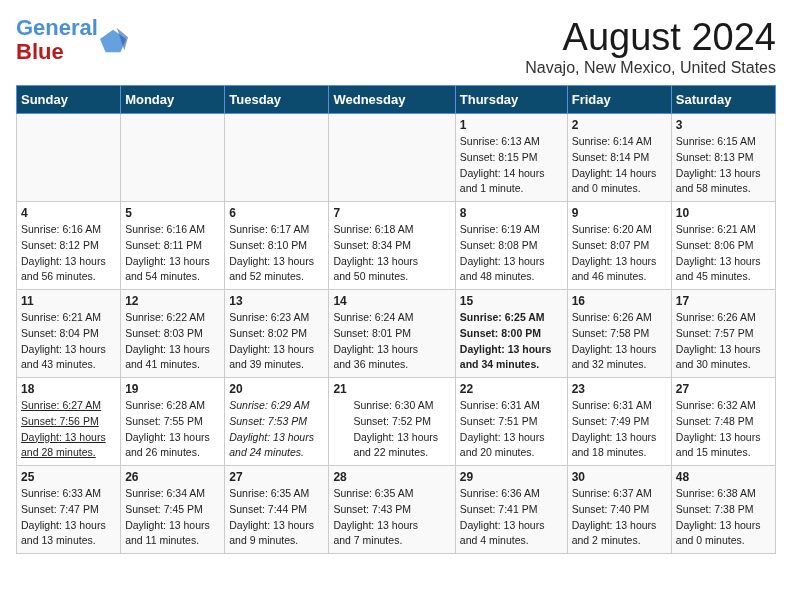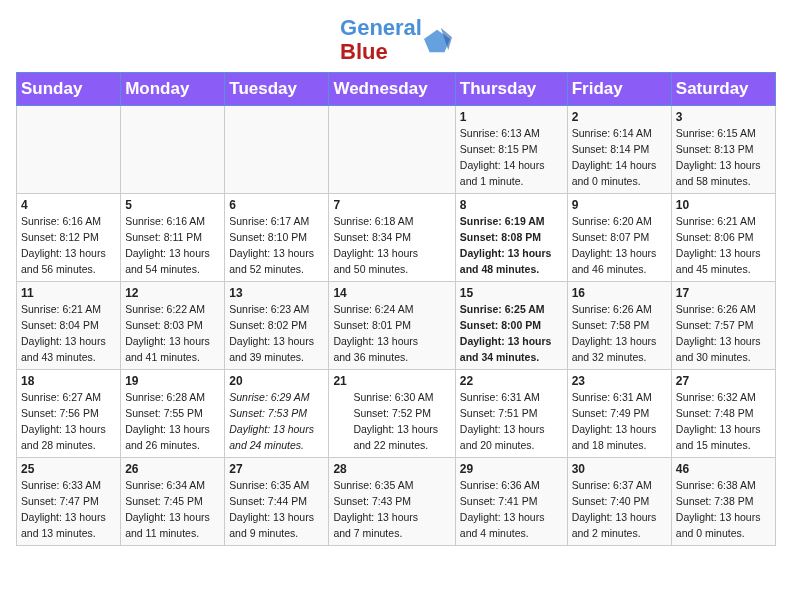--- a/index.html
+++ b/index.html
@@ -5,21 +5,21 @@
     * { box-sizing: border-box; margin: 0; padding: 0; }
     body {
       font-family: Arial, sans-serif;
       background: #fff;
       width: 792px;
       min-height: 612px;
       padding: 16px;
     }
     .header {
       display: flex;
-      justify-content: center;
+      justify-content: space-between;
       align-items: flex-start;
       margin-bottom: 8px;
     }
     .logo {
       display: flex;
       align-items: center;
     }
     .logo-text {
       font-size: 22px;
       font-weight: bold;
@@ -45,25 +45,25 @@
     .subtitle {
       font-size: 16px;
       color: #333;
     }
     table {
       width: 100%;
       border-collapse: collapse;
       font-size: 11px;
     }
     thead tr th {
-      background: #8b5cf6;
+      background: #0c4a6e;
       color: #fff;
       padding: 6px 4px;
       text-align: left;
-      font-size: 17px;
+      font-size: 13px;
       font-weight: bold;
       border: 1px solid #5a8de0;
     }
     tbody tr td {
       border: 1px solid #ccc;
       padding: 4px 4px;
       vertical-align: top;
       min-height: 80px;
       height: 80px;
       font-size: 10.5px;
@@ -95,20 +95,24 @@
         <div class="logo-text">
           <span>General</span><br><span style="color:#b91c1c">Blue</span>
         </div>
         <svg class="logo-icon" viewBox="0 0 30 30">
           <polygon points="14,4 28,14 22,28 6,28 0,14" fill="#4a90d9" opacity="0.85"></polygon>
           <polygon points="18,2 30,12 26,26" fill="#2a5aab" opacity="0.6"></polygon>
         </svg>
       </div>
     </div>
   </div>
+  <div class="title-section">
+    <div class="main-title">August 2024</div>
+    <div class="subtitle">Navajo, New Mexico, United States</div>
+  </div>
 </div>
 
 <table>
   <thead>
     <tr>
     <th>Sunday</th>
         <th>Monday</th>
         <th>Tuesday</th>
         <th>Wednesday</th>
         <th>Thursday</th>
@@ -168,21 +172,21 @@
         </td>
         <td>
           <div class="day-number">7</div>
           <div class="day-info" style="white-space: pre-line;">Sunrise: 6:18 AM
 Sunset: 8:34 PM
 Daylight: 13 hours
 and 50 minutes.</div>
         </td>
         <td>
           <div class="day-number">8</div>
-          <div class="day-info" style="white-space: pre-line; font-weight: bold;">Sunrise: 6:19 AM
+          <div class="day-info" style="white-space: pre-line;">Sunrise: 6:19 AM
 Sunset: 8:08 PM
 Daylight: 13 hours
 and 48 minutes.</div>
         </td>
         <td>
           <div class="day-number">9</div>
           <div class="day-info" style="white-space: pre-line;">Sunrise: 6:20 AM
 Sunset: 8:07 PM
 Daylight: 13 hours
 and 46 minutes.</div>
@@ -242,21 +246,21 @@
           <div class="day-number">17</div>
           <div class="day-info" style="white-space: pre-line;">Sunrise: 6:26 AM
 Sunset: 7:57 PM
 Daylight: 13 hours
 and 30 minutes.</div>
         </td>
       </tr>
       <tr>
         <td>
           <div class="day-number">18</div>
-          <div class="day-info" style="white-space: pre-line;">Sunrise: 6:27 AM
+          <div class="day-info" style="white-space: pre-line; text-decoration: underline;">Sunrise: 6:27 AM
 Sunset: 7:56 PM
 Daylight: 13 hours
 and 28 minutes.</div>
         </td>
         <td>
           <div class="day-number">19</div>
           <div class="day-info" style="white-space: pre-line;">Sunrise: 6:28 AM
 Sunset: 7:55 PM
 Daylight: 13 hours
 and 26 minutes.</div>
@@ -334,21 +338,21 @@
 and 4 minutes.</div>
         </td>
         <td>
           <div class="day-number">30</div>
           <div class="day-info" style="white-space: pre-line;">Sunrise: 6:37 AM
 Sunset: 7:40 PM
 Daylight: 13 hours
 and 2 minutes.</div>
         </td>
         <td>
-          <div class="day-number">46</div>
+          <div class="day-number">48</div>
           <div class="day-info" style="white-space: pre-line;">Sunrise: 6:38 AM
 Sunset: 7:38 PM
 Daylight: 13 hours
 and 0 minutes.</div>
         </td>
       </tr>
     </tbody>
 </table>
 
 </body></html>

